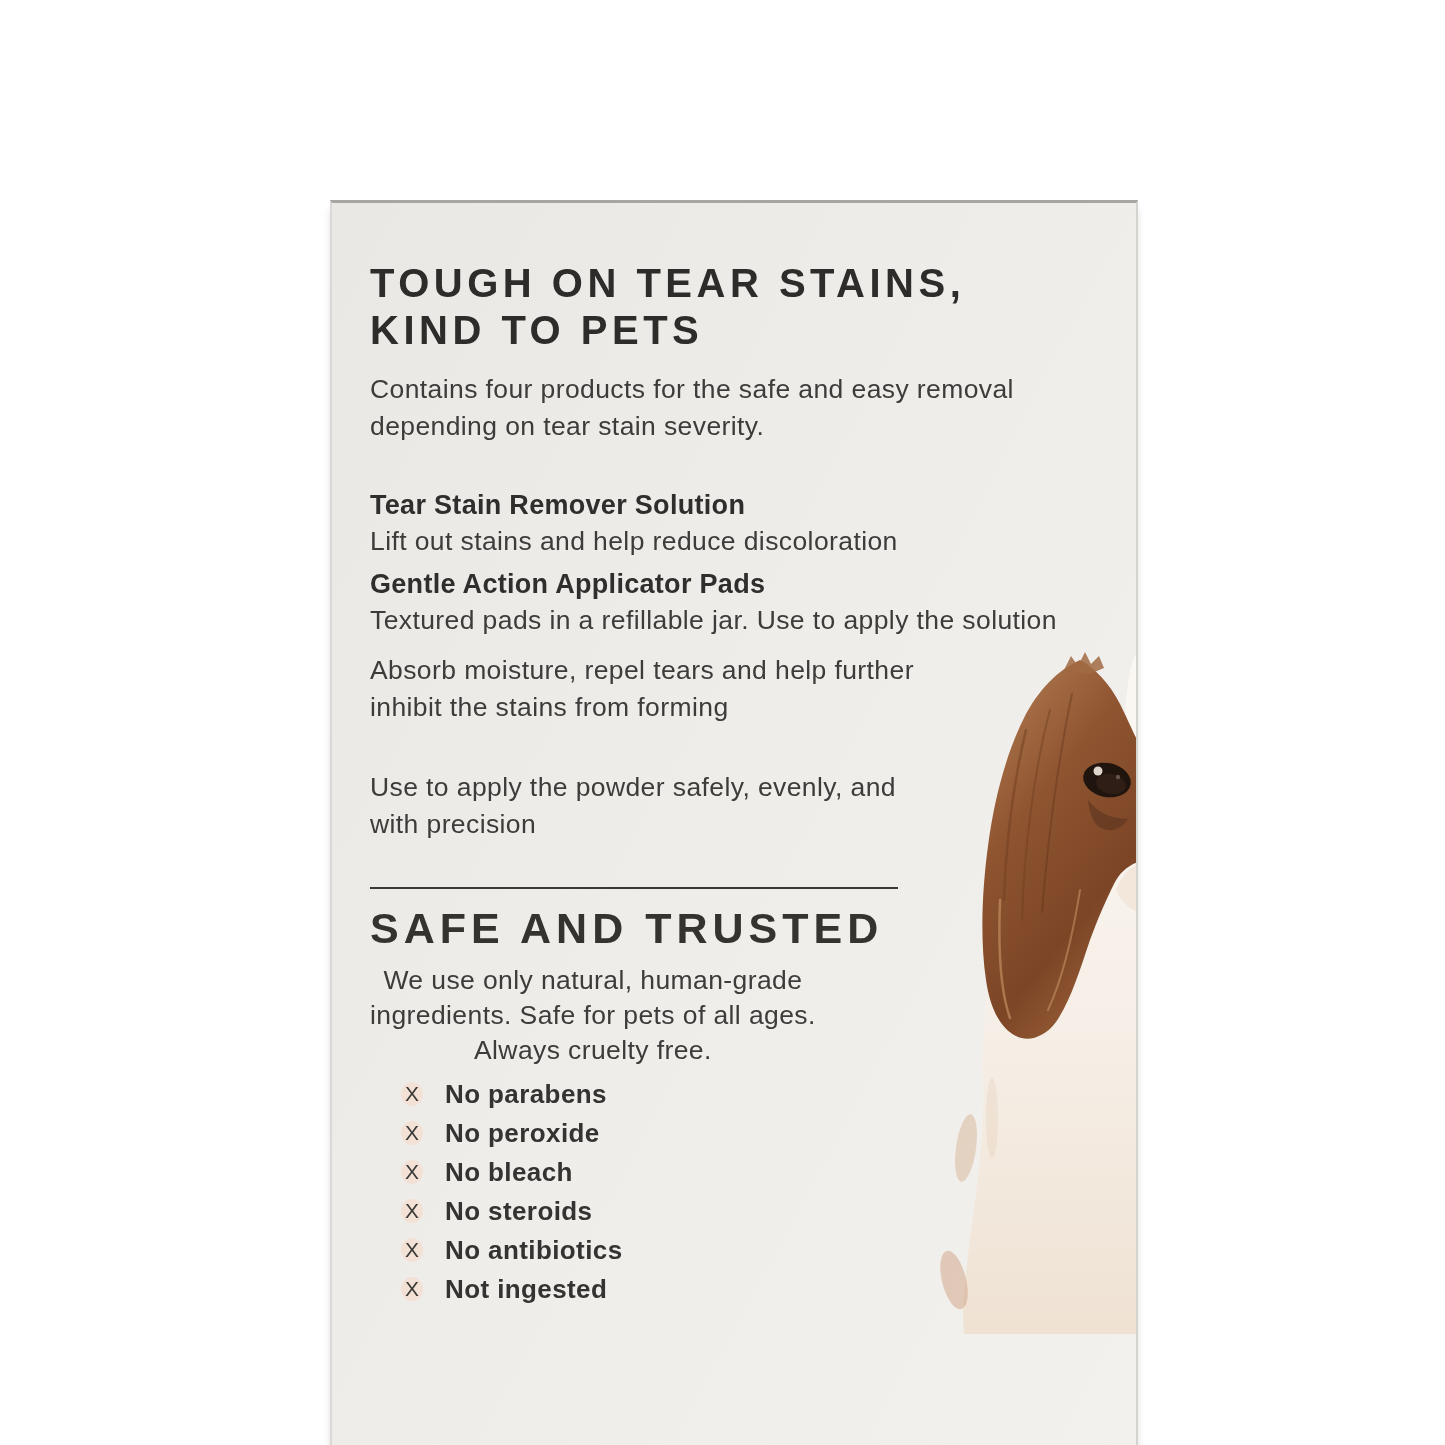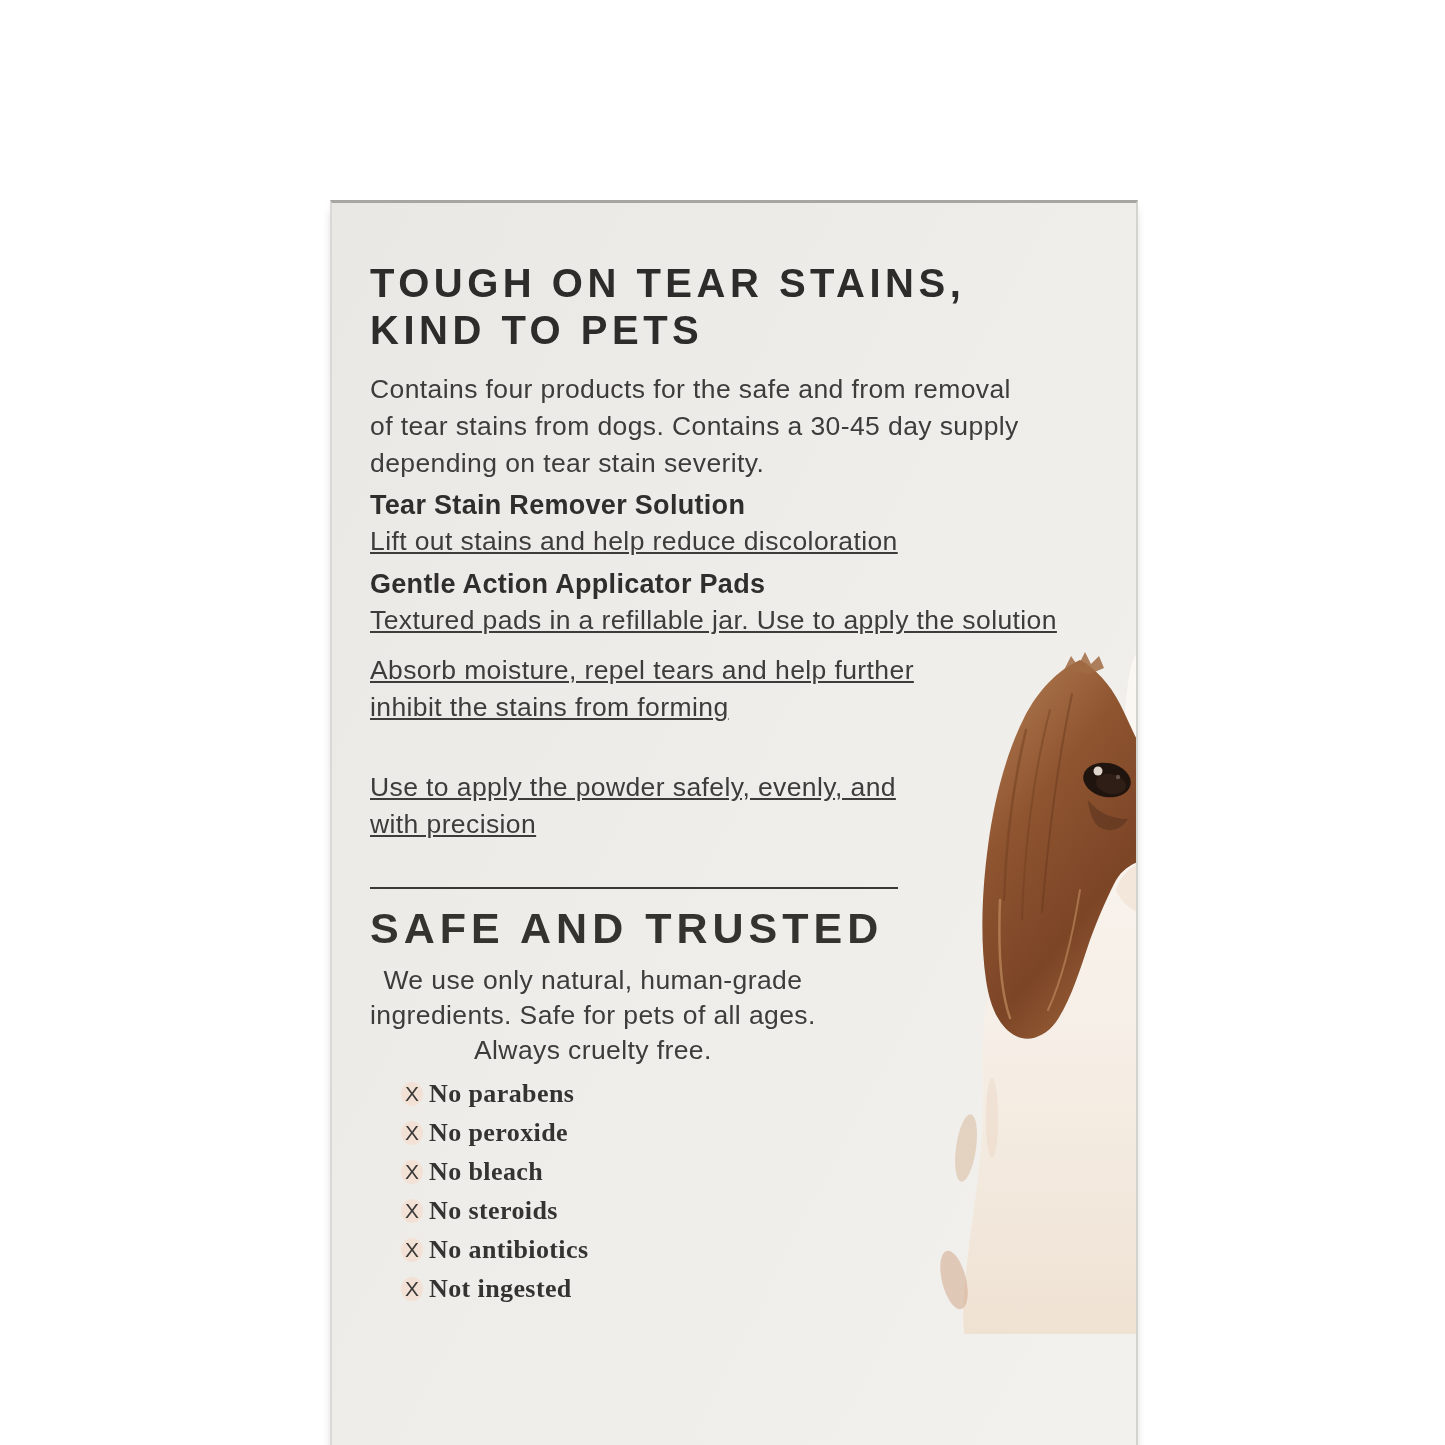--- a/index.html
+++ b/index.html
@@ -27,21 +27,21 @@
     font-size:40px;line-height:47px;font-weight:bold;
     letter-spacing:4.5px;color:#2d2c2a;white-space:nowrap;
   }
   .intro{
     position:absolute;left:38px;top:168px;
     font-size:26.5px;line-height:37px;letter-spacing:.4px;
     color:#3d3c3a;white-space:nowrap;
   }
   .product{position:absolute;left:38px;white-space:nowrap;}
   .product .p-name{font-size:27px;line-height:36px;font-weight:bold;color:#2f2e2c;letter-spacing:.3px;}
-  .product .p-desc{font-size:26.5px;line-height:37px;color:#3d3c3a;letter-spacing:.4px;text-decoration:underline;}
+  .product .p-desc{font-size:26.5px;line-height:37px;color:#3d3c3a;letter-spacing:.4px;}
   .p1{top:284px;} .p2{top:363px;} .p3{top:449px;} .p4{top:566px;}
   .divider{
     position:absolute;left:38px;top:684px;width:528px;height:2px;
     background:#3a3938;
   }
   .safety-heading{
     position:absolute;left:38px;top:700px;
     font-size:43px;line-height:50px;font-weight:bold;
     letter-spacing:5px;color:#343330;white-space:nowrap;
   }
@@ -56,40 +56,39 @@
     width:22px;height:24px;border-radius:50%;
     background:#f3e1d5;
     display:flex;align-items:center;justify-content:center;
     flex:0 0 auto;
   }
   .x-glyph{
     font-size:21px;font-weight:500;color:#3b3a38;line-height:1;
     transform:scaleY(.92);
   }
   .excl-label{
-    margin-left:6px;font-size:26px;font-weight:bold;
-    color:#343331;letter-spacing:.4px;white-space:nowrap;font-family:Liberation Serif, serif;
+    margin-left:22px;font-size:26px;font-weight:bold;
+    color:#343331;letter-spacing:.4px;white-space:nowrap;
   }
   
   .dog{position:absolute;left:598px;top:447px;width:208px;height:684px;}
 </style>
 </head>
 <body>
 
 <div class="box">
   <div class="box-inner">
 
     <div class="headline">
       <div>TOUGH ON TEAR STAINS,</div>
       <div>KIND TO PETS</div>
     </div>
 
     <div class="intro">
-      <div>Contains four products for the safe and from removal</div>
-      <div>of tear stains from dogs. Contains a 30-45 day supply</div>
+      <div>Contains four products for the safe and easy removal</div>
       <div>depending on tear stain severity.</div>
     </div>
 
     <div class="product p1">
       <div class="p-name">Tear Stain Remover Solution</div>
       <div class="p-desc">Lift out stains and help reduce discoloration</div>
     </div>
 
     <div class="product p2">
       <div class="p-name">Gentle Action Applicator Pads</div>

